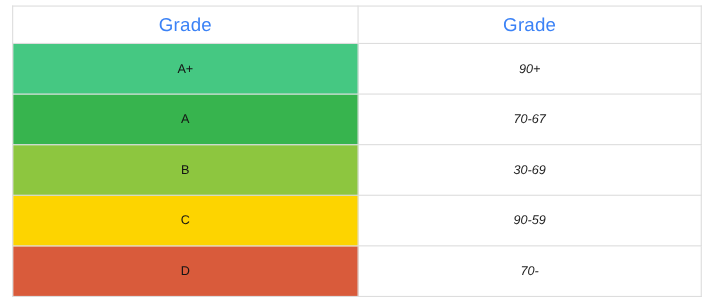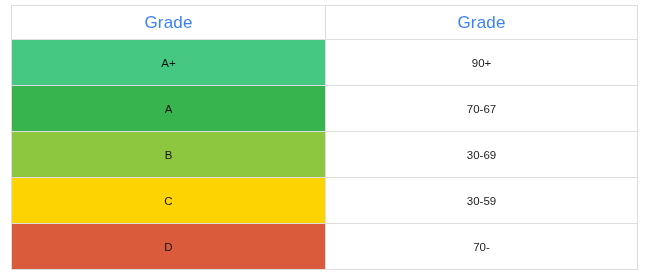--- a/index.html
+++ b/index.html
@@ -56,20 +56,21 @@
   table.grade-table tbody td {
     height: 45px;
     font-size: 11.5px;
     font-weight: normal;
     color: #1c1c1c;
   }
 
   table.grade-table tbody td.score-cell {
     background: #ffffff;
     color: #222222;
+    font-style: italic;
   }
 
   table.grade-table tbody td.grade-cell {
     color: #141414;
   }
 </style>
 </head>
 <body>
 
 <div id="grade-table-wrap">
@@ -92,21 +93,21 @@
       <tr>
         <td class="grade-cell" style="background-color: rgb(55, 180, 78);">A</td>
         <td class="score-cell">70-67</td>
       </tr>
       <tr>
         <td class="grade-cell" style="background-color: rgb(141, 198, 63);">B</td>
         <td class="score-cell">30-69</td>
       </tr>
       <tr>
         <td class="grade-cell" style="background-color: rgb(253, 212, 0);">C</td>
-        <td class="score-cell">30-59</td>
+        <td class="score-cell">90-59</td>
       </tr>
       <tr>
         <td class="grade-cell" style="background-color: rgb(217, 91, 59);">D</td>
         <td class="score-cell">70-</td>
       </tr>
     </tbody>
   </table>
 </div>
 
 </body></html>

